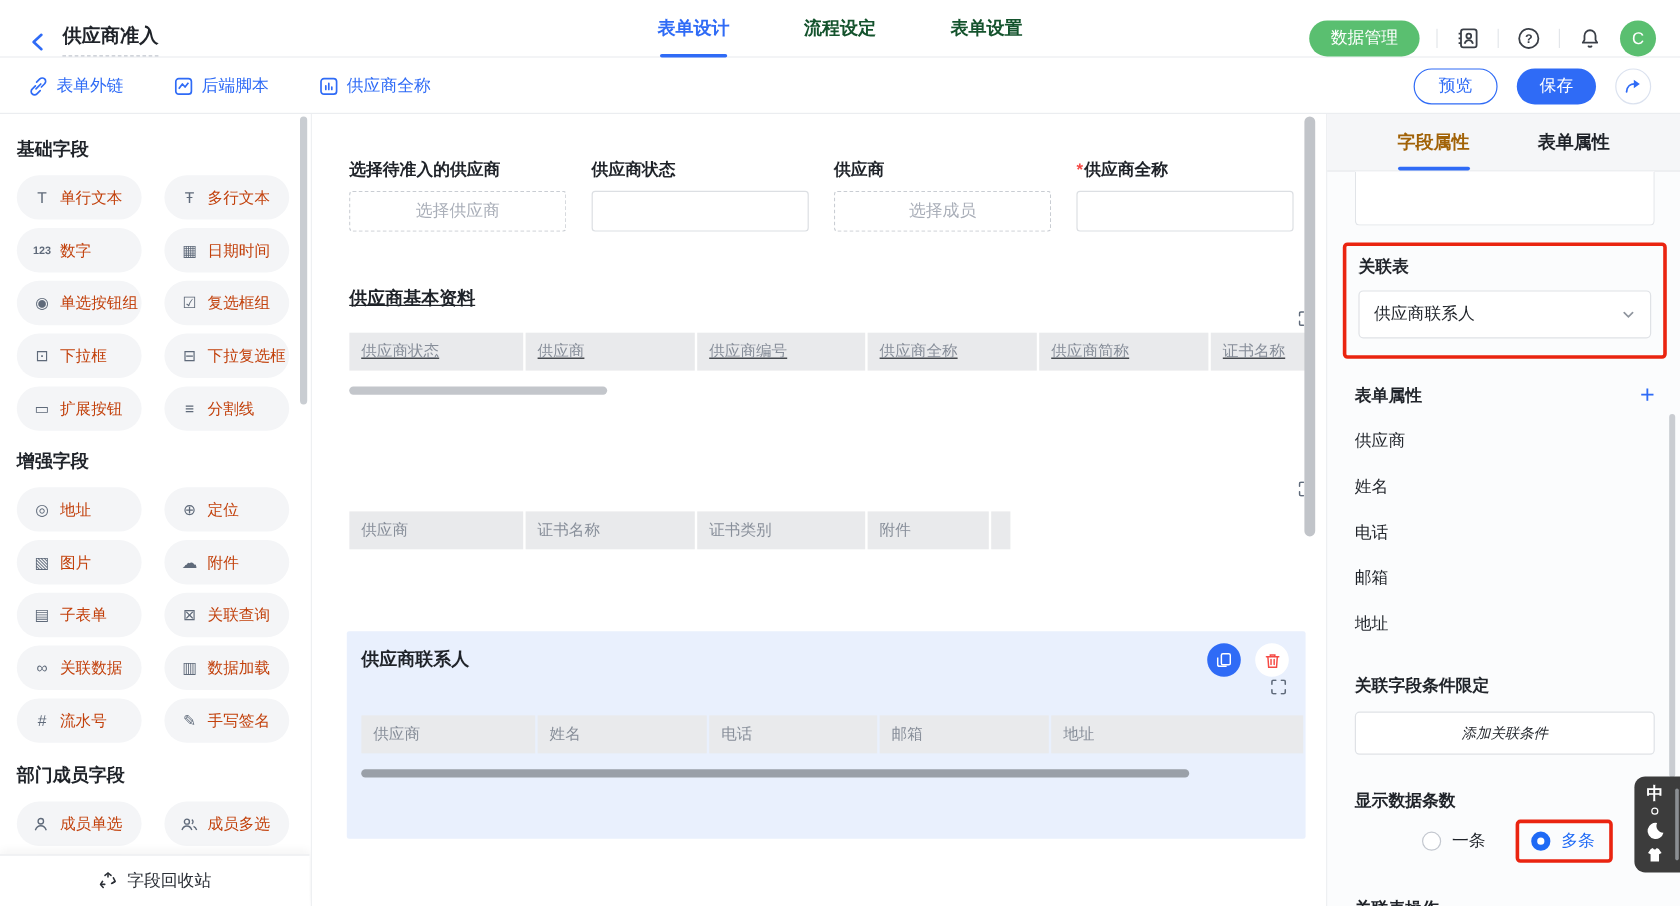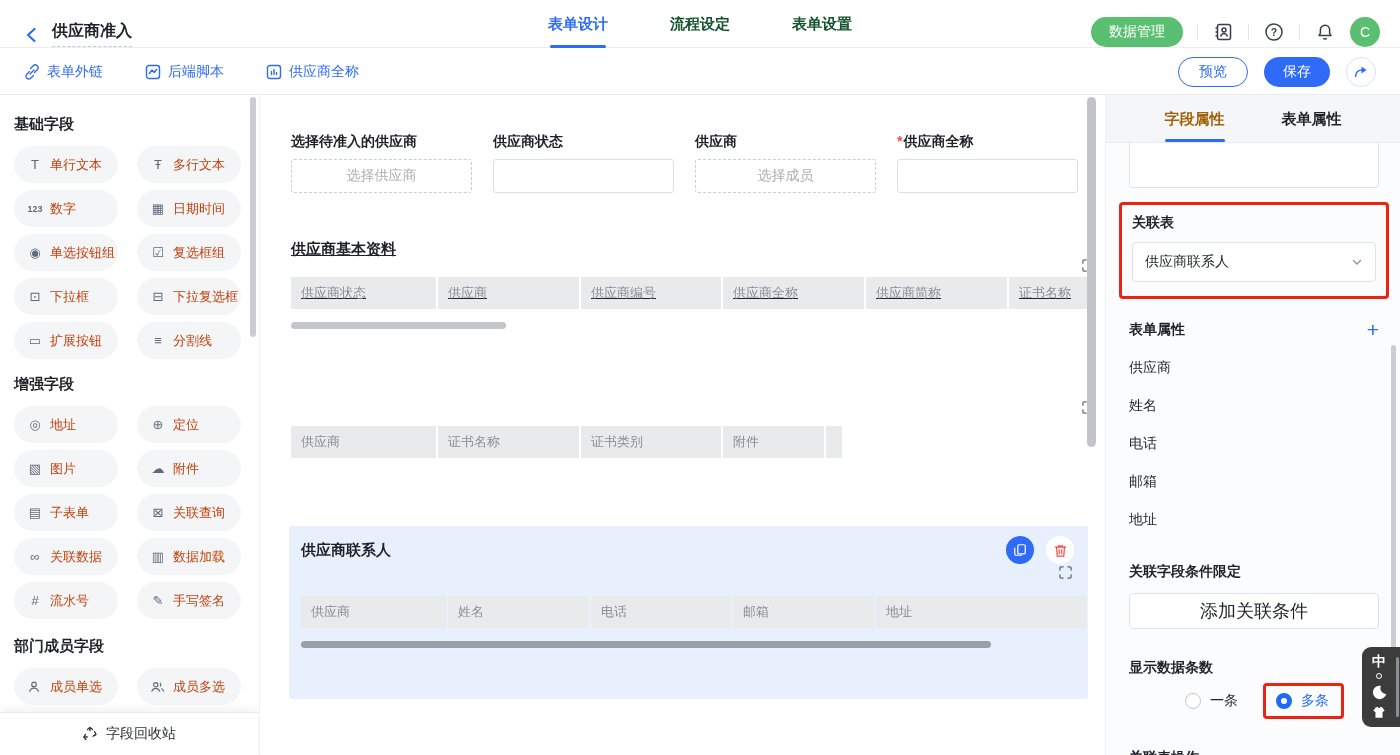--- a/index.html
+++ b/index.html
@@ -85,21 +85,21 @@
   .panel-body { padding:0 21px 0 23px; }
   .cut-input { height:45px; background:#fff; border:1px solid #e1e4e8; border-top:none; border-radius:0 0 4px 4px; }
   .p-label { font-size:14px; font-weight:700; color:#1f2329; }
   .annotated { margin:14px -10px 0; border:3px solid #ea2410; border-radius:4px; padding:9px 10px 14px; }
   .dropdown { margin-top:10px; height:40px; background:#fff; border:1px solid #dfe2e6; border-radius:4px; display:flex; align-items:center; padding:0 12px; font-size:14px; color:#1f2329; cursor:pointer; }
   .dropdown .chev { margin-left:auto; color:#8f959e; }
   .rf-head { margin-top:22px; display:flex; align-items:center; }
   .plus { margin-left:auto; color:#2f6bf6; font-size:21px; line-height:18px; cursor:pointer; font-weight:400; }
   .rf-item { margin-top:20px; font-size:14px; color:#1f2329; cursor:pointer; }
   .cond-label { margin-top:34px; }
-  .btn-addcond { margin-top:12px; width:100%; height:36px; background:#fff; border:1px solid #dfe2e6; border-radius:4px; font-size:18px; color:#1f2329; cursor:pointer; }
+  .btn-addcond { margin-top:12px; width:100%; height:36px; background:#fff; border:1px solid #dfe2e6; border-radius:4px; font-size:12px; color:#1f2329; cursor:pointer;font-style:italic; }
   .count-label { margin-top:30px; }
   .radio-row { margin-top:12px; display:flex; align-items:center; padding-left:56px; }
   .radio { width:16px; height:16px; border-radius:50%; background:#fff; flex:none; cursor:pointer; }
   .radio.off { border:1.5px solid #c3c7cf; }
   .radio.on { border:5px solid #1f6af5; }
   .radio-lab { font-size:14px; margin-left:9px; cursor:pointer; }
   .radio-lab.sel { color:#1f6af5; }
   .annotated2 { margin-left:25px; display:inline-flex; align-items:center; border:3px solid #ea2410; border-radius:4px; padding:6px 12px 6px 10px; margin-top:-6px; margin-bottom:-6px;font-family:Liberation Serif, serif; }
   .ops-label { margin-top:36px; }
   .panel-scroll { position:absolute; top:345px; left:1391px; width:5px; height:303px; background:#c9ccd1; border-radius:3px; }

